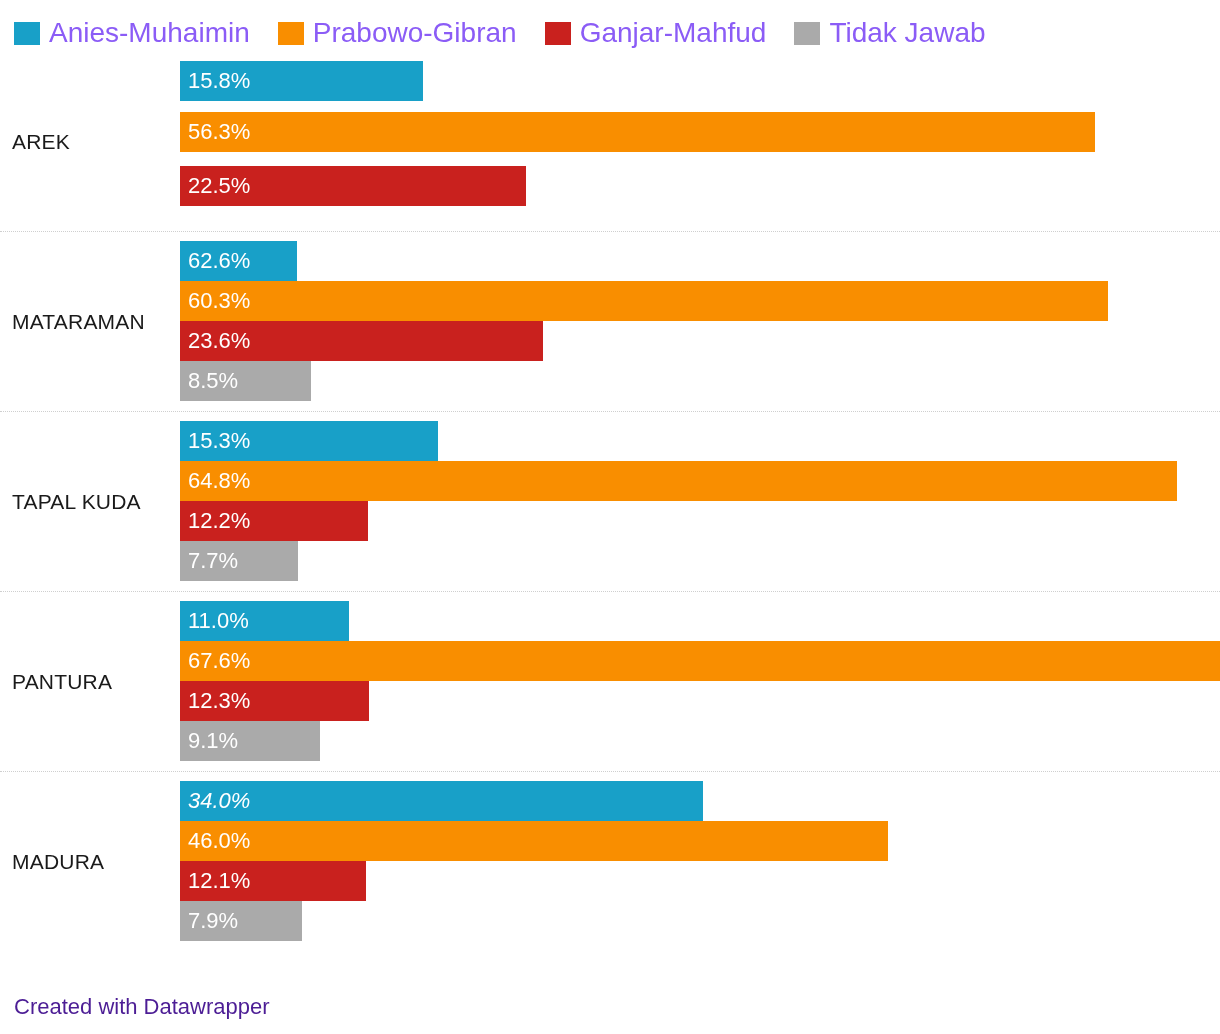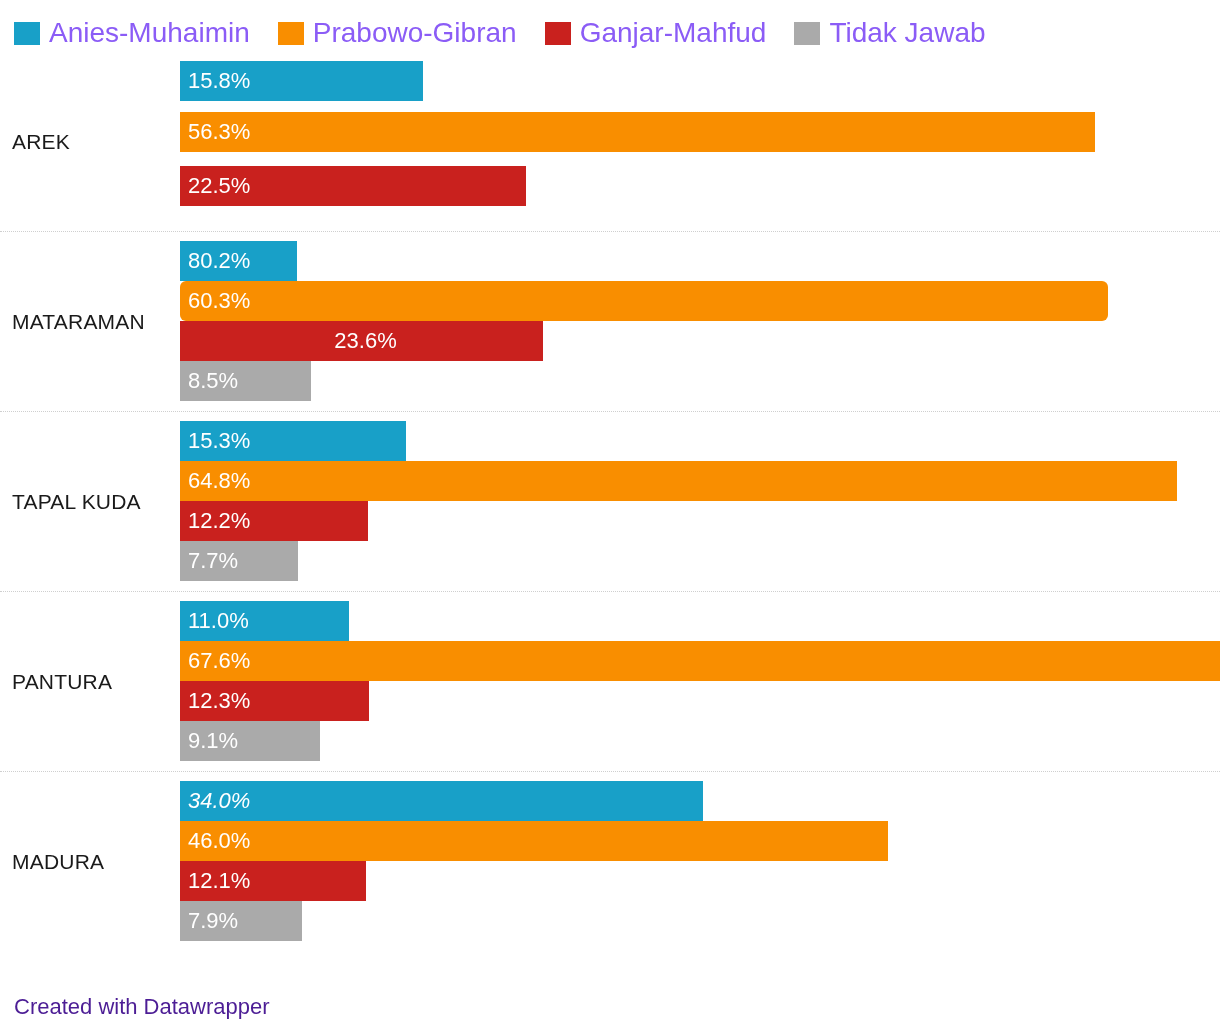--- a/index.html
+++ b/index.html
@@ -143,45 +143,45 @@
             <span class="bar-value">22.5%</span>
           </div>
         </div>
       </div>
     </div>
     <div class="group">
       <div class="group-label">MATARAMAN</div>
       <div class="bars">
         <div class="bar-row">
           <div class="bar" style="background: rgb(24, 160, 200); width: 116.923px;">
-            <span class="bar-value">80.2%</span>
-          </div>
-        </div>
-        <div class="bar-row">
-          <div class="bar" style="background: rgb(249, 142, 0); width: 927.692px; border-radius: 6px;">
+            <span class="bar-value">62.6%</span>
+          </div>
+        </div>
+        <div class="bar-row">
+          <div class="bar" style="background: rgb(249, 142, 0); width: 927.692px;">
             <span class="bar-value">60.3%</span>
           </div>
         </div>
         <div class="bar-row">
-          <div class="bar" style="background: rgb(201, 33, 30); width: 363.077px; justify-content: center;">
+          <div class="bar" style="background: rgb(201, 33, 30); width: 363.077px;">
             <span class="bar-value">23.6%</span>
           </div>
         </div>
         <div class="bar-row">
           <div class="bar" style="background: rgb(170, 170, 170); width: 130.769px;">
             <span class="bar-value">8.5%</span>
           </div>
         </div>
       </div>
     </div>
     <div class="group">
       <div class="group-label">TAPAL KUDA</div>
       <div class="bars">
         <div class="bar-row">
-          <div class="bar" style="background: rgb(24, 160, 200); width: 226px;">
+          <div class="bar" style="background: rgb(24, 160, 200); width: 258px;">
             <span class="bar-value">15.3%</span>
           </div>
         </div>
         <div class="bar-row">
           <div class="bar" style="background: rgb(249, 142, 0); width: 996.923px;">
             <span class="bar-value">64.8%</span>
           </div>
         </div>
         <div class="bar-row">
           <div class="bar" style="background: rgb(201, 33, 30); width: 187.692px;">

